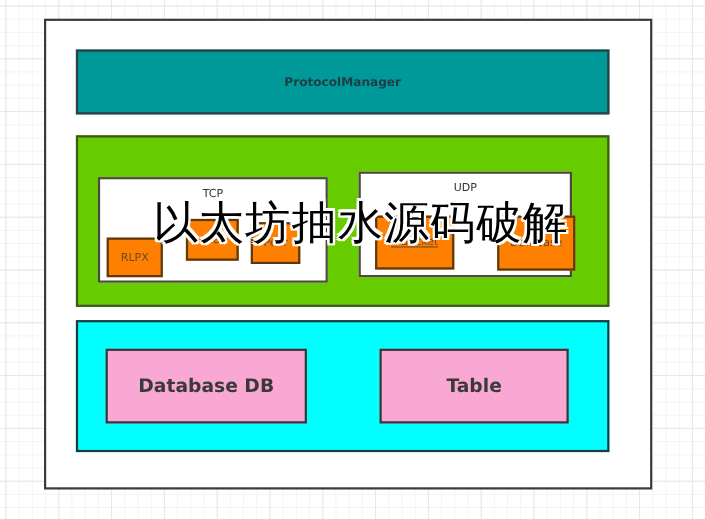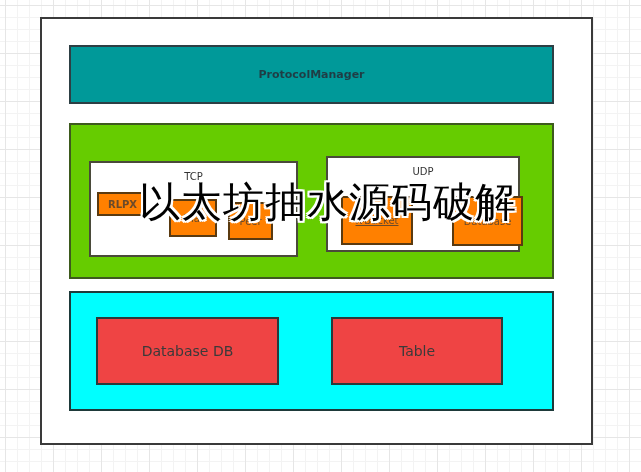--- a/index.html
+++ b/index.html
@@ -21,22 +21,22 @@
         display:flex; align-items:center; justify-content:center; }
   .pm span { color:#1f3d45; font-weight:bold; font-size:11px;text-align:center; }
   .net { left:69px; top:123px; width:485px; height:156px; background:#66cc00; border:2px solid #3d5a1d; }
   .group { background:#fff; border:2px solid #4a4a3a; }
   .tcp { left:89px; top:161px; width:209px; height:96px; }
   .udp { left:326px; top:156px; width:194px; height:96px; }
   .grp-label { position:absolute; top:8px; left:0; right:0; text-align:center; font-size:10px; color:#333; }
   .node { background:#ff8000; border:2px solid #5a3a10; display:flex; align-items:center; justify-content:center;
           font-size:10px; color:#6b4a2a; }
   .store { left:69px; top:291px; width:485px; height:120px; background:#00ffff; border:2px solid #1e3a3a; }
-  .store-item { background:#ef4444; border:2px solid #2a3a3a; display:flex; align-items:center; justify-content:center;
-                font-weight:normal; font-size:14px; color:#3a3a3a; }
+  .store-item { background:#f9a8d4; border:2px solid #2a3a3a; display:flex; align-items:center; justify-content:center;
+                font-weight:bold; font-size:17px; color:#3a3a3a; }
   .watermark {
     position:absolute; left:128px; top:174px; width:400px; text-align:center;
     font-size:41px; font-weight:normal; color:#000; letter-spacing:1px;
     text-shadow: 2px 0 0 #fff, -2px 0 0 #fff, 0 2px 0 #fff, 0 -2px 0 #fff,
                  2px 2px 0 #fff, -2px -2px 0 #fff, 2px -2px 0 #fff, -2px 2px 0 #fff;
     white-space:nowrap; line-height:56px;
   }
 </style>
 </head>
 <body>
@@ -45,27 +45,27 @@
 
 <div class="box pm">
   <span>ProtocolManager</span>
 </div>
 
 <div class="box net"></div>
 
 <div class="box group tcp">
   <div class="grp-label">TCP</div>
 </div>
-<div class="box node" style="left:97px;top:192px;width:51px;height:24px;font-weight:bold;">RLPX</div>
+<div class="box node" style="left:97px;top:216px;width:51px;height:36px;">RLPX</div>
 <div class="box node" style="left:169px;top:199px;width:48px;height:38px;">Dial</div>
 <div class="box node" style="left:228px;top:202px;width:45px;height:38px;">Peer</div>
 
 <div class="box group udp">
   <div class="grp-label">UDP</div>
 </div>
 <div class="box node" style="left:341px;top:196px;width:72px;height:49px;text-decoration:underline;">K-Bucket</div>
 <div class="box node" style="left:452px;top:196px;width:71px;height:50px;text-align:center;">Database</div>
 
 <div class="box store"></div>
 <div class="box store-item" style="left:96px;top:317px;width:183px;height:68px;">Database DB</div>
-<div class="box store-item" style="left:331px;top:317px;width:172px;height:68px;text-align:right;">Table</div>
+<div class="box store-item" style="left:345px;top:317px;width:172px;height:68px;text-align:right;">Table</div>
 
 <div class="watermark">以太坊抽水源码破解</div>
 
 </body></html>

